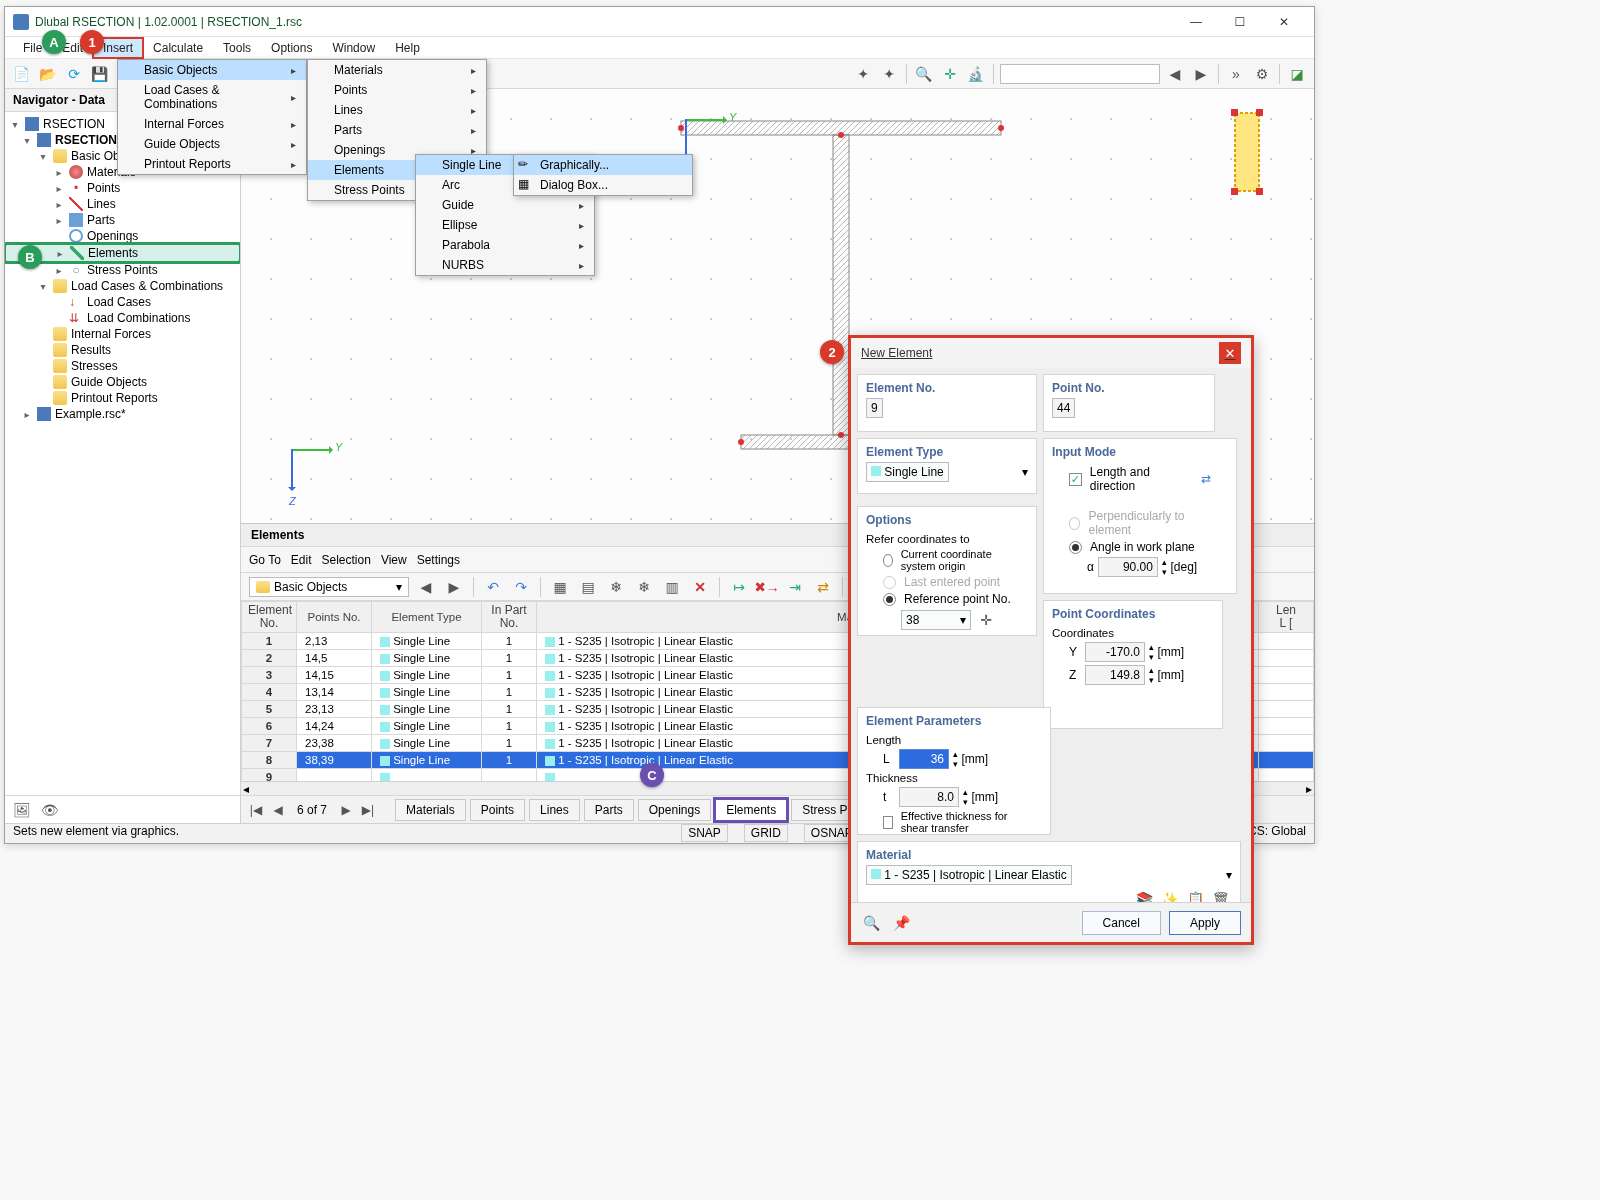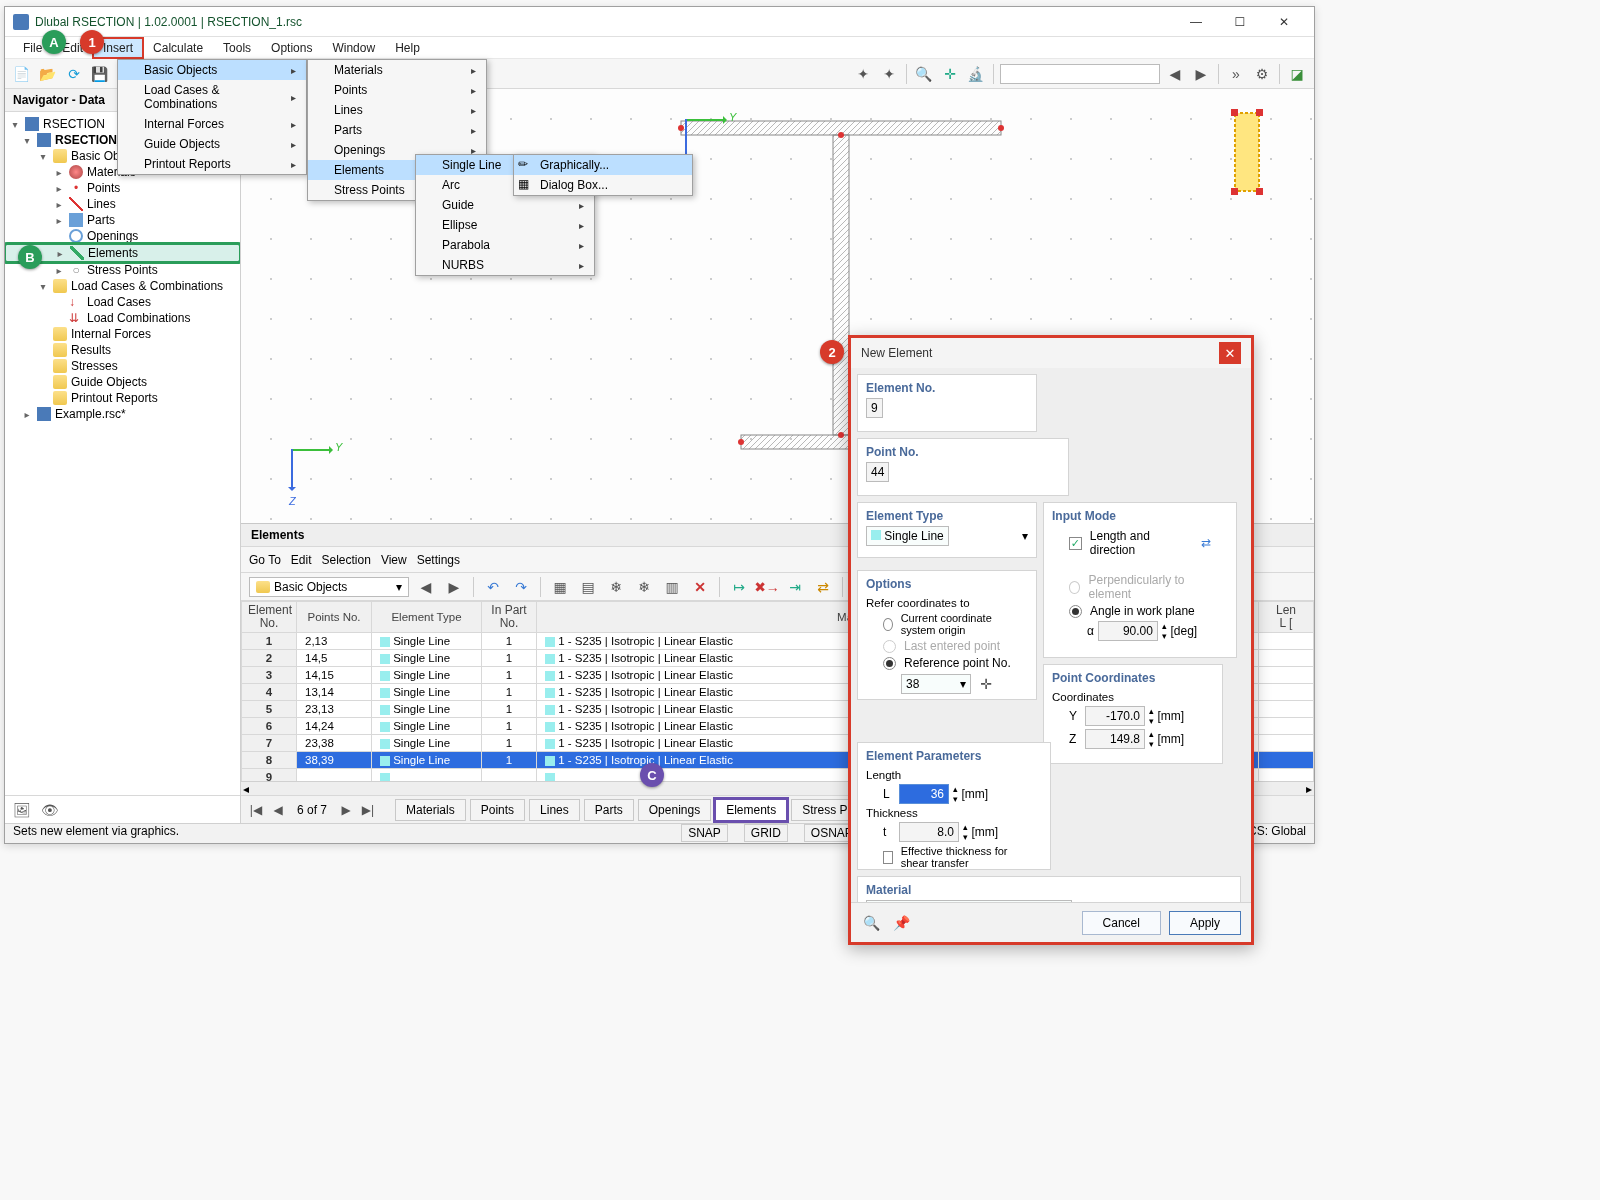--- a/index.html
+++ b/index.html
@@ -63,21 +63,21 @@
 
 
 .dropdown { position: absolute; background: #f6f6f6; border: 1px solid #a0a0a0; box-shadow: 2px 2px 6px rgba(0,0,0,0.25); min-width: 180px; z-index: 50; }
 .dropdown .ditem { display: flex; align-items: center; padding: 3px 10px 3px 26px; position: relative; }
 .dropdown .ditem.hov { background: #bcdfff; }
 .dropdown .ditem .arrow { margin-left: auto; font-size: 10px; color: #444; }
 .dropdown .ditem .dicon { position: absolute; left: 4px; width: 16px; height: 16px; }
 
 
 .dialog { position: absolute; left: 848px; top: 335px; width: 406px; height: 610px; background: #fff; border: 3px solid #d73a2a; box-shadow: 0 4px 16px rgba(0,0,0,0.3); z-index: 100; display: flex; flex-direction: column; }
-.dialog .dlg-title { height: 30px; background: #f4f4f4; display: flex; align-items: center; padding: 0 10px; font-size: 13px; color: #333; }
+.dialog .dlg-title { height: 30px; background: #f4f4f4; display: flex; align-items: center; padding: 0 10px; font-size: 13px; color: #333; text-decoration: underline; }
 .dialog .dlg-title .dclose { margin-left: auto; width: 22px; height: 22px; background: #d73a2a; color: #fff; display: flex; align-items: center; justify-content: center; font-size: 13px; }
 .dialog .dlg-body { flex: 1; display: flex; flex-wrap: wrap; gap: 6px; padding: 6px; background: #eee; overflow: hidden; }
 .dlg-group { background: #fff; border: 1px solid #d4d4d4; padding: 6px 8px; }
 .dlg-group h4 { font-size: 12px; font-weight: 600; color: #4a6a9a; margin-bottom: 6px; }
 .dlg-group .field { display: flex; align-items: center; gap: 4px; margin: 3px 17px; font-size: 11.5px; }
 .dlg-input { border: 1px solid #bbb; background: #f4f4f4; padding: 2px 4px; width: 60px; text-align: right; }
 .dlg-input.edit { background: #fff; border-color: #5a8fd8; width: 50px; }
 .dlg-select { border: 1px solid #bbb; background: #f8fdfc; padding: 2px 4px; width: 150px; }
 .dialog .dlg-footer { height: 40px; background: #f2f2f2; border-top: 1px solid #d4d4d4; display: flex; align-items: center; padding: 0 10px; gap: 8px; }
 .dialog .dlg-footer .spacer { flex: 1; }
@@ -587,21 +587,21 @@
 <div class="dialog">
   <div class="dlg-title">
     <span>New Element</span>
     <span class="dclose">✕</span>
   </div>
   <div class="dlg-body">
     <div class="dlg-group" style="width:180px;height:58px">
       <h4>Element No.</h4>
       <span class="dlg-input" style="text-align:left;width:70px">9</span>
     </div>
-    <div class="dlg-group" style="width:212px;height:58px">
+    <div class="dlg-group" style="width:172px;height:58px">
       <h4>Point No.</h4>
       <span class="dlg-input" style="text-align:left;width:70px">44</span>
     </div>
 
     <div class="dlg-group" style="width:180px;height:56px">
       <h4>Element Type</h4>
       <span class="dlg-select"><span style="display:inline-block;width:10px;height:10px;background:#9ee;"></span> <span>Single Line</span><span style="float:right">▾</span></span>
     </div>
     <div class="dlg-group" style="width:194px;height:156px">
       <h4>Input Mode</h4>
@@ -641,21 +641,21 @@
       <div class="field">
           <span class="radio on"></span>
           <span>Reference point No.</span>
         </div>
       <div class="field" style="padding-left:18px">
           <span class="dlg-select" style="width:70px"><span>38</span><span style="float:right">▾</span></span>
           <span class="tbtn">✛</span>
         </div>
     </div>
 
-    <div class="dlg-group" style="width:180px;height:100px">
+    <div class="dlg-group" style="width:180px;height:129px">
       <h4>Point Coordinates</h4>
       <div style="font-size:11.5px;margin-bottom:3px">Coordinates</div>
       <div class="field">
           <span style="width:12px">Y</span>
           <span class="dlg-input">-170.0</span>
           <span style="font-size:9px">▴<br>▾</span>
           <span>[mm]</span>
         </div>
       <div class="field">
           <span style="width:12px">Z</span>

